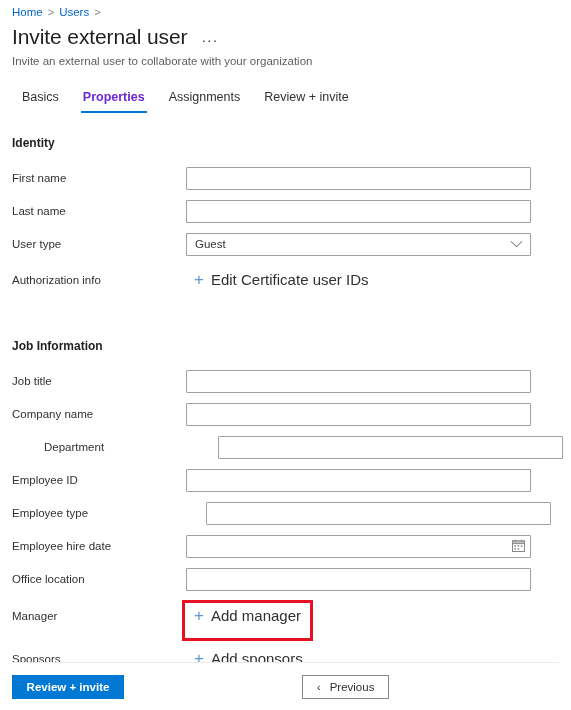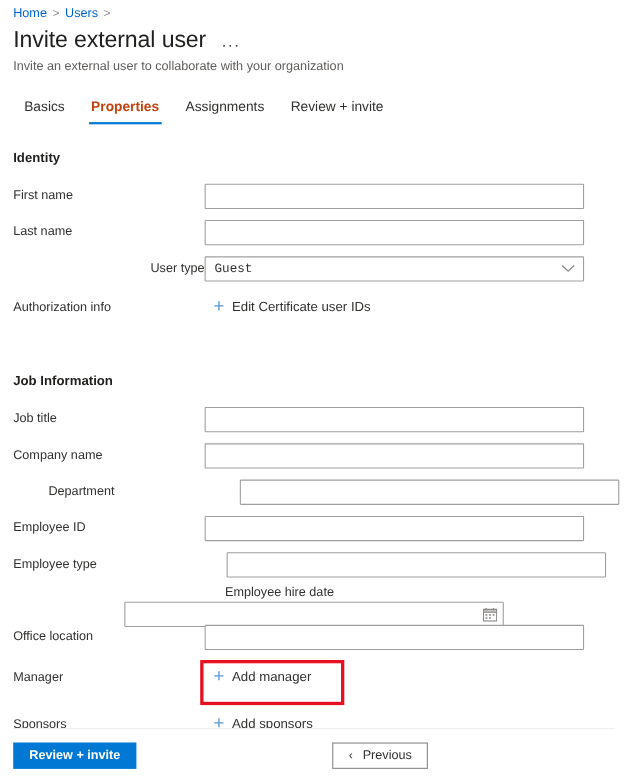--- a/index.html
+++ b/index.html
@@ -78,21 +78,21 @@
   .tab {
     position: relative;
     padding: 2px 12px 9px 12px;
     font-size: 12.5px;
     color: #323130;
     cursor: pointer;
     white-space: nowrap;
   }
   .tab.active {
     font-weight: bold;
-    color: #c2410c;
+    color: #6d28d9;
   }
   .tab.active::after {
     content: "";
     position: absolute;
     left: 10px; right: 10px;
     bottom: 0; height: 2px;
     background: #0078d4;
   }
 
   
@@ -149,21 +149,20 @@
     height: 23px;
     border: 1px solid #a19f9d;
     border-radius: 1px;
     background: #ffffff;
     font-size: 11.5px;
     color: #323130;
     padding: 0 26px 0 8px;
     display: flex;
     align-items: center;
     cursor: pointer;
-    font-family: Liberation Mono, monospace;
   }
   .chevron {
     position: absolute;
     right: 8px; top: 50%;
     transform: translateY(-50%);
     pointer-events: none;
     line-height: 0;
   }
   .cal-icon {
     position: absolute;
@@ -185,21 +184,21 @@
   }
   .plus {
     color: #5b9bd5;
     font-size: 17px;
     line-height: 14px;
     font-weight: 300;
     margin-right: 7px;
     display: inline-block;
   }
   .add-label {
-    font-size: 12px;
+    font-size: 15px;
     color: #323130;
     line-height: 16px;
   }
 
   .highlight-box {
     position: absolute;
     left: 182px; top: 600px;
     width: 131px; height: 41px;
     border: 3px solid #e81123;
     pointer-events: none;
@@ -285,21 +284,21 @@
       </div>
     </div>
 
     <div class="field-row" style="margin-top:3px;">
       <div class="field-label">Last name</div>
       <div class="field-control">
         <input class="txt-input" type="text" placeholder="" style="">
       </div>
     </div>
 
-    <div class="field-row" style="margin-top:3px;text-align:right;">
+    <div class="field-row" style="margin-top:3px;">
       <div class="field-label">User type</div>
       <div class="field-control">
         <div class="select-wrap">
           <div class="select-box">Guest</div>
           <span class="chevron">
             <svg width="13" height="8" viewBox="0 0 13 8">
                 <path d="M1 1.4 L6.5 6.6 L12 1.4" fill="none" stroke="#8a8886" stroke-width="1.1"></path>
               </svg>
           </span>
         </div>
@@ -346,21 +345,21 @@
       </div>
     </div>
 
     <div class="field-row" style="margin-top:3px;gap:20px;">
       <div class="field-label">Employee type</div>
       <div class="field-control">
         <input class="txt-input" type="text" placeholder="" style="">
       </div>
     </div>
 
-    <div class="field-row" style="margin-top:3px;flex-direction:column;">
+    <div class="field-row" style="margin-top:3px;">
       <div class="field-label">Employee hire date</div>
       <div class="field-control">
         <input class="txt-input" type="text" placeholder="" style="">
         <span class="cal-icon">
           <svg width="13" height="13" viewBox="0 0 13 13">
             <rect x="0.5" y="1.5" width="12" height="10.5" fill="#ffffff" stroke="#8a8886" stroke-width="1"></rect>
             <rect x="0.5" y="1.5" width="12" height="2.6" fill="#c8c6c4" stroke="#8a8886" stroke-width="1"></rect>
             <rect x="2.4" y="0" width="1" height="2.4" fill="#8a8886"></rect>
             <rect x="9.2" y="0" width="1" height="2.4" fill="#8a8886"></rect>
             <rect x="2.4" y="5.8" width="1.6" height="1.5" fill="#8a8886"></rect>

